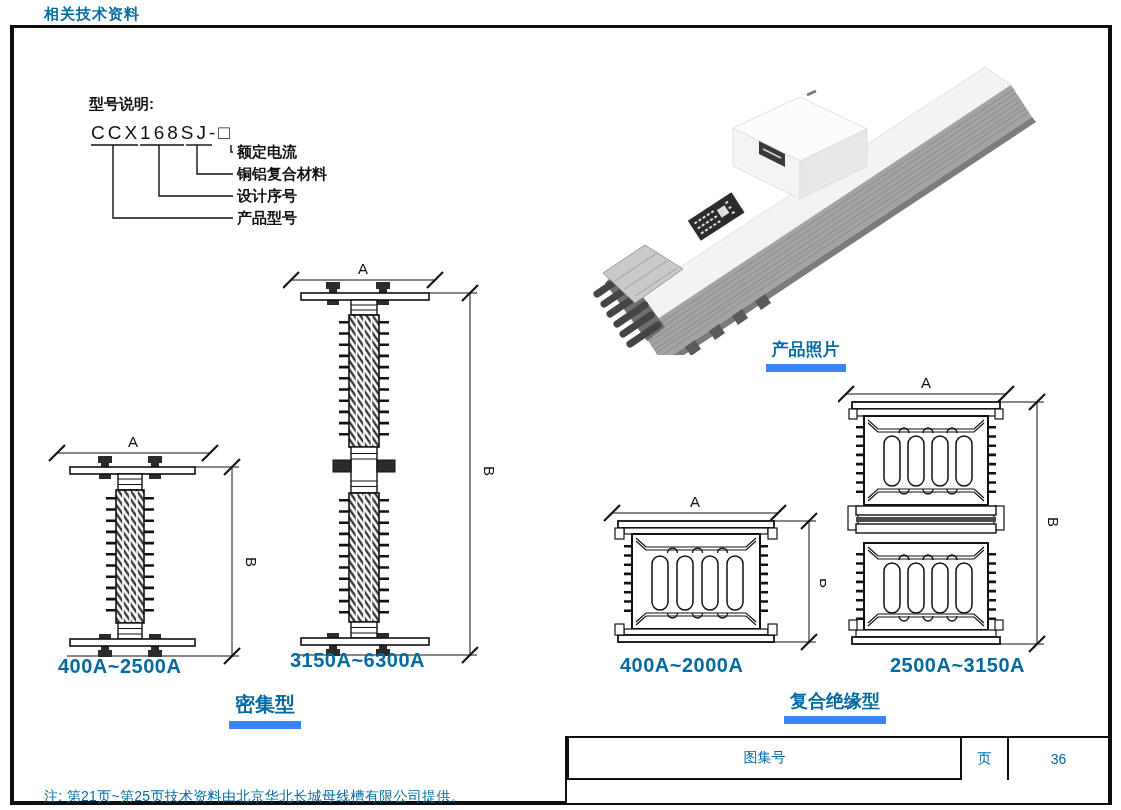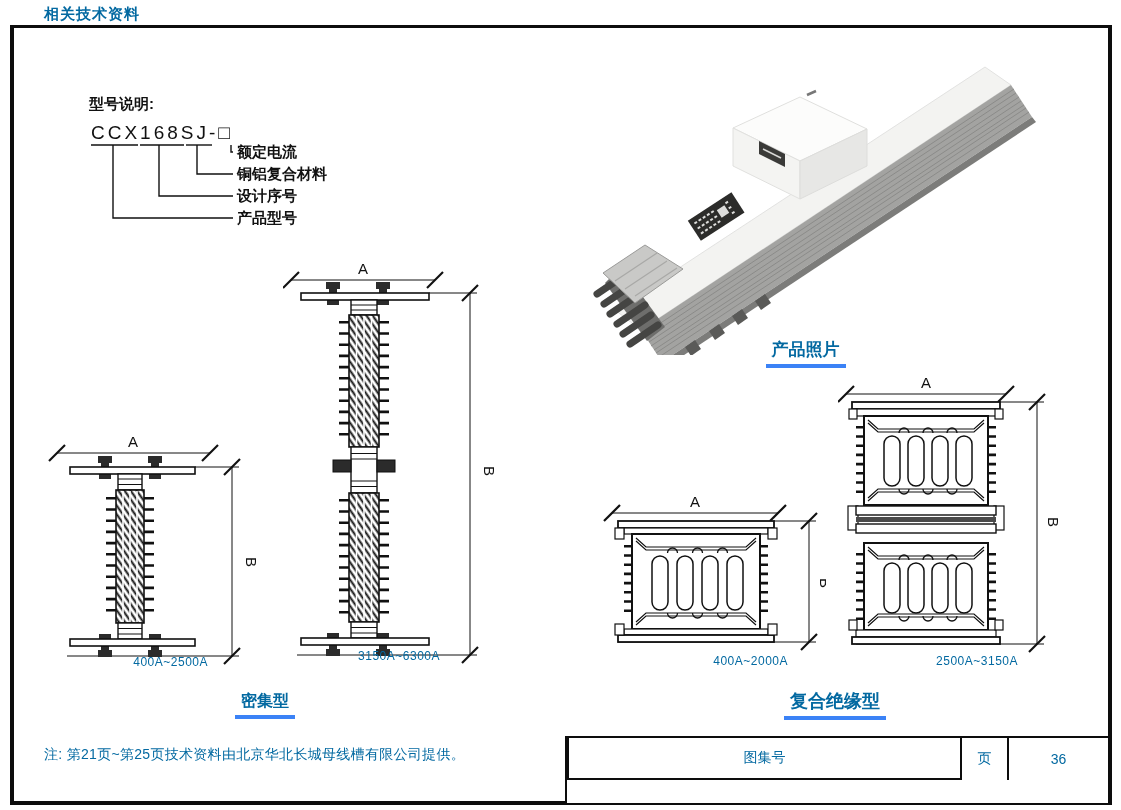--- a/index.html
+++ b/index.html
@@ -3,30 +3,30 @@
 <meta charset="utf-8">
 <style>
   html,body{margin:0;padding:0;background:#9a9a9a;}
   .page{position:relative;width:1121px;height:810px;background:#ffffff;
         font-family:"Liberation Sans","DejaVu Sans",sans-serif;color:#0369a1;overflow:hidden;}
   .abs{position:absolute;}
   .frame{left:10px;top:25px;width:1094px;height:773px;border:3px solid #0d0d0d;
          border-left-width:4px;border-right-width:4px;border-bottom-width:4px;}
   .hdr{left:44px;top:5px;font-size:15px;font-weight:bold;letter-spacing:1px;}
   .caption{font-weight:bold;text-align:center;}
-  .caption span{display:inline-block;border-bottom:4px solid #3b82f6;padding:0 6px 3px;}
+  .caption span{display:inline-block;border-bottom:8px solid #3b82f6;padding:0 6px 3px;}
   .photo-cap{left:748px;top:338px;width:115px;font-size:17px;}
-  .grp-dense{left:205px;top:691px;width:120px;font-size:16px;}
+  .grp-dense{left:205px;top:691px;width:120px;font-size:20px;}
   .grp-comp{left:770px;top:689px;width:130px;font-size:18px;text-align:center;}
-  .range{font-size:12px;text-align:right;letter-spacing:.5px;font-weight:400;}
+  .range{font-size:20px;text-align:left;letter-spacing:.5px;font-weight:700;}
   .r1{left:58px;top:655px;width:150px;}
   .r2{left:290px;top:649px;width:150px;}
-  .r3{left:634px;top:654px;width:154px;}
-  .r4{left:864px;top:654px;width:154px;}
-  .note{left:44px;top:746px;font-size:14px;font-weight:500;letter-spacing:.3px;}
+  .r3{left:620px;top:654px;width:154px;}
+  .r4{left:890px;top:654px;width:154px;}
+  .note{left:44px;top:788px;font-size:14px;font-weight:500;letter-spacing:.3px;}
   .tb{left:565px;top:736px;width:545px;height:69px;border:2.5px solid #0d0d0d;
       box-sizing:border-box;display:grid;grid-template-columns:1fr 47px 101px;
       grid-template-rows:42px 1fr;background:#fff;}
   .tb>div{display:flex;align-items:center;justify-content:center;}
   .tb-title{grid-row:1/3;font-size:21px;font-weight:bold;letter-spacing:5px;}
   .tb-c{border-left:2px solid #0d0d0d;font-size:14px;font-weight:500;text-align:right;}
   .tb-r1{border-bottom:2px solid #0d0d0d;}
   svg{display:block;}
   svg text{font-family:"Liberation Sans","DejaVu Sans",sans-serif;}
 </style>

